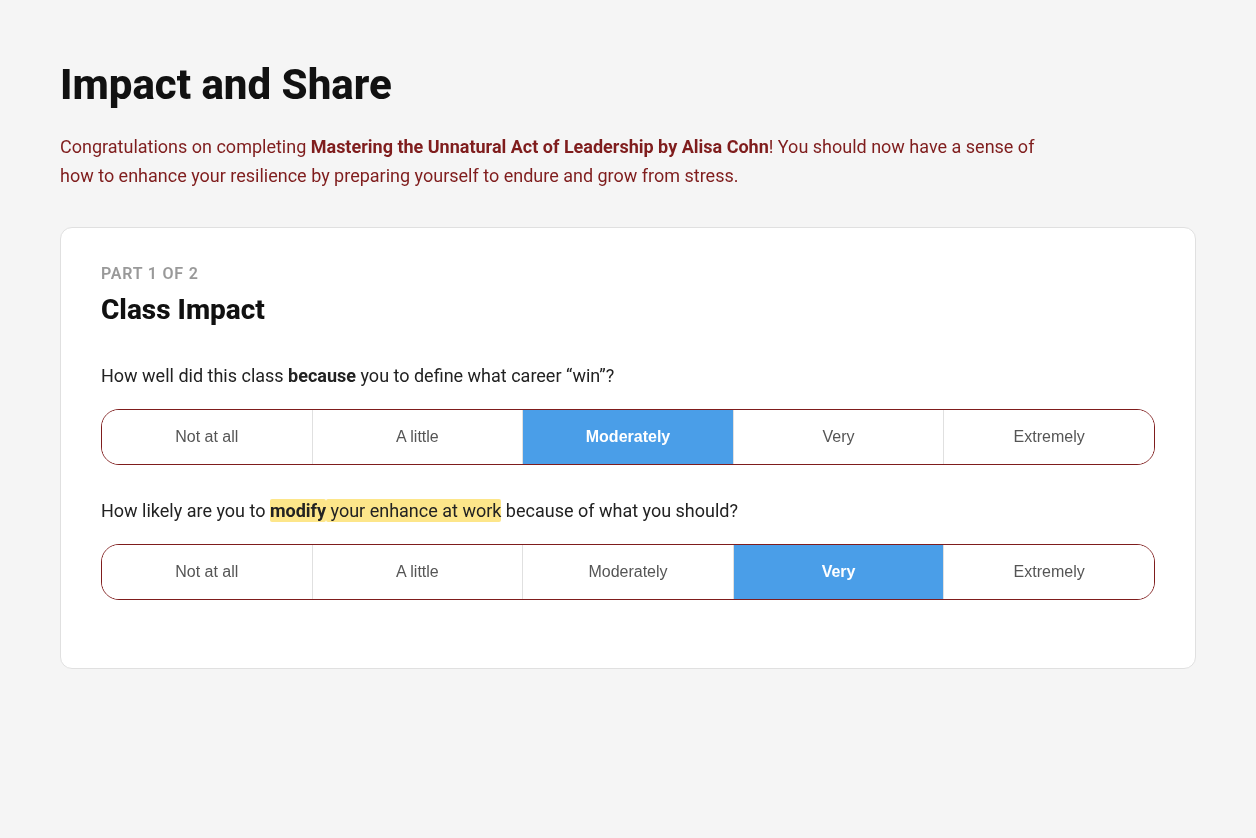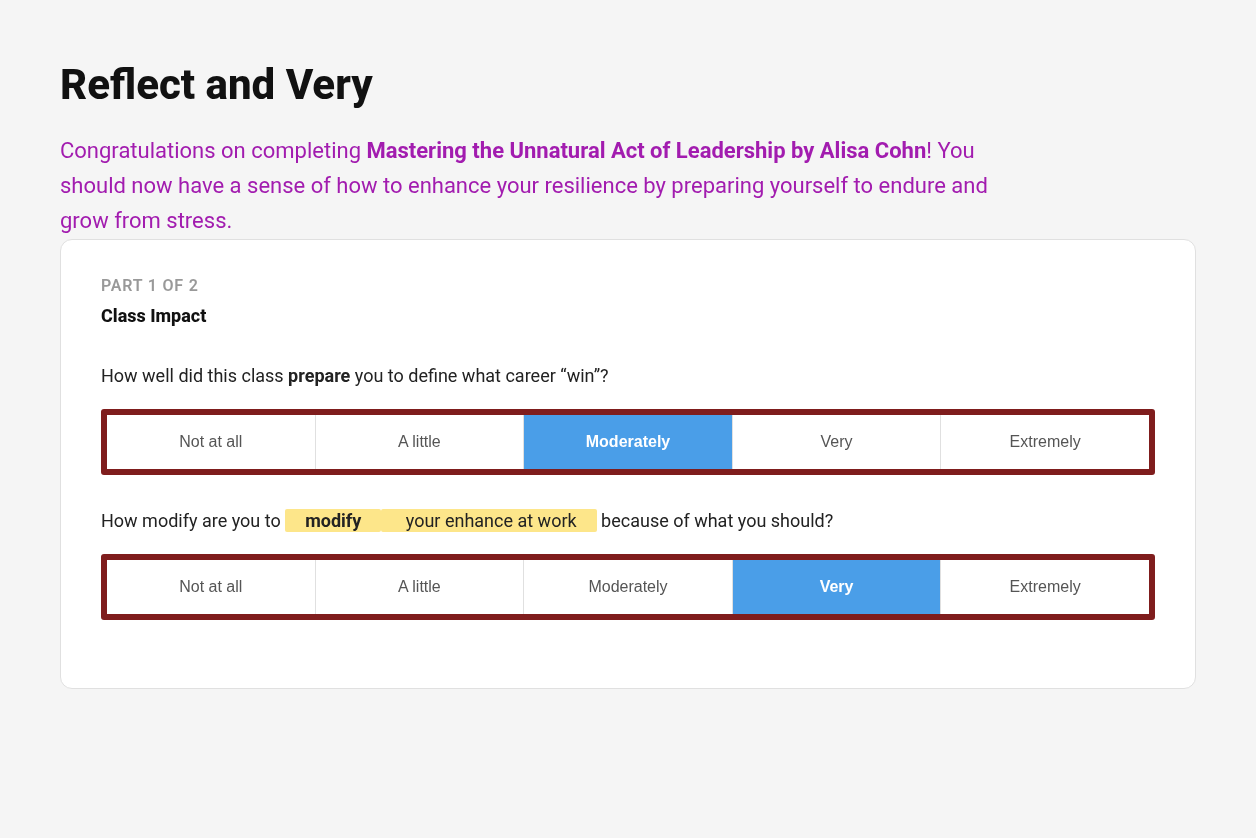--- a/index.html
+++ b/index.html
@@ -18,23 +18,24 @@
     }
 
     .page-title {
       font-size: 42px;
       font-weight: 800;
       margin-bottom: 24px;
       color: #111;
     }
 
     .intro-text {
-      font-size: 22px;
+      font-size: 18px;
       line-height: 1.6;
-      color: #a21caf;
+      color: #7f1d1d;
+      margin-bottom: 36px;
       max-width: 980px;
     }
 
     .intro-text strong {
       font-weight: 700;
     }
 
     .card {
       background: #ffffff;
       border: 1px solid #e0e0e0;
@@ -46,21 +47,21 @@
     .part-label {
       font-size: 16px;
       font-weight: 600;
       color: #999;
       text-transform: uppercase;
       letter-spacing: 0.05em;
       margin-bottom: 10px;
     }
 
     .card-title {
-      font-size: 18px;
+      font-size: 28px;
       font-weight: 800;
       color: #111;
       margin-bottom: 36px;
     }
 
     .question-block {
       margin-bottom: 32px;
     }
 
     .question-text {
@@ -69,28 +70,28 @@
       color: #222;
       margin-bottom: 20px;
     }
 
     .question-text strong {
       font-weight: 700;
     }
 
     .highlight {
       background-color: #fde68a;
-      padding: 1px 20px;
+      padding: 1px 0;
       border-radius: 2px;
     }
 
     .options-row {
       display: flex;
-      border: 6px solid #7f1d1d;
-      border-radius: 3px;
+      border: 1px solid #7f1d1d;
+      border-radius: 18px;
       overflow: hidden;
     }
 
     .option-btn {
       flex: 1;
       padding: 18px 10px;
       text-align: center;
       font-size: 16px;
       font-weight: 400;
       color: #555;
@@ -107,46 +108,46 @@
 
     .option-btn.selected {
       background-color: #4a9ee8;
       color: #fff;
       font-weight: 600;
     }
   </style>
 </head>
 <body>
 
-<h1 class="page-title">Reflect and Very</h1>
+<h1 class="page-title">Impact and Share</h1>
 
 <p class="intro-text">
   <span>Congratulations on completing </span><strong>Mastering the Unnatural Act of Leadership by Alisa Cohn</strong><span>! You should now have a sense of how to enhance your resilience by preparing yourself to endure and grow from stress.</span>
 </p>
 
 <div class="card">
   <div class="part-label">PART 1 OF 2</div>
   <h2 class="card-title">Class Impact</h2>
 
   <div class="question-block">
     <p class="question-text">
-      <span>How well did this class </span><strong>prepare</strong><span> you to define what career “win”?</span>
+      <span>How well did this class </span><strong>because</strong><span> you to define what career “win”?</span>
     </p>
     <div class="options-row">
       <button class="option-btn">Not at all</button>
       <button class="option-btn">A little</button>
       <button class="option-btn selected">Moderately</button>
       <button class="option-btn">Very</button>
       <button class="option-btn">Extremely</button>
     </div>
   </div>
 
   <div class="question-block">
     <p class="question-text">
-      <span>How modify are you to </span><strong><span class="highlight">modify</span></strong><span class="highlight"> your enhance at work</span><span> because of what you should?</span>
+      <span>How likely are you to </span><strong><span class="highlight">modify</span></strong><span class="highlight"> your enhance at work</span><span> because of what you should?</span>
     </p>
     <div class="options-row">
       <button class="option-btn">Not at all</button>
       <button class="option-btn">A little</button>
       <button class="option-btn">Moderately</button>
       <button class="option-btn selected">Very</button>
       <button class="option-btn">Extremely</button>
     </div>
   </div>
 </div>

